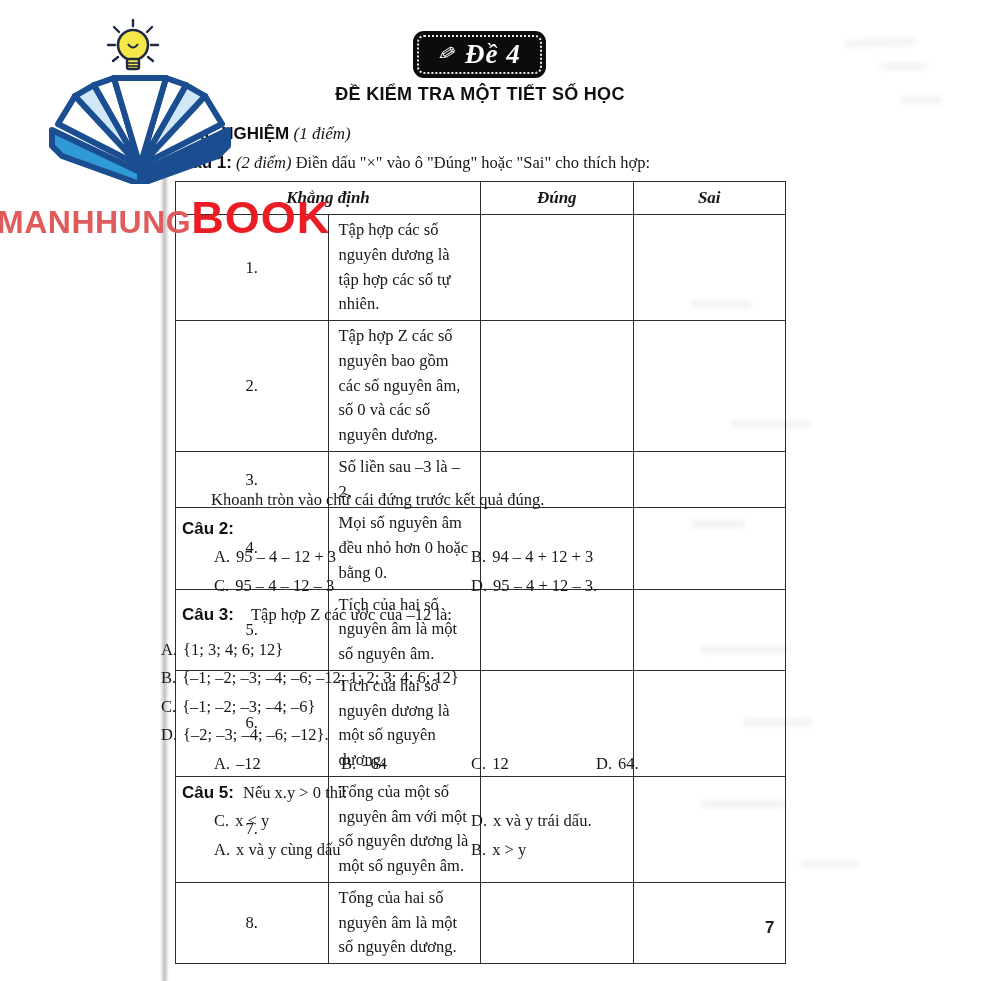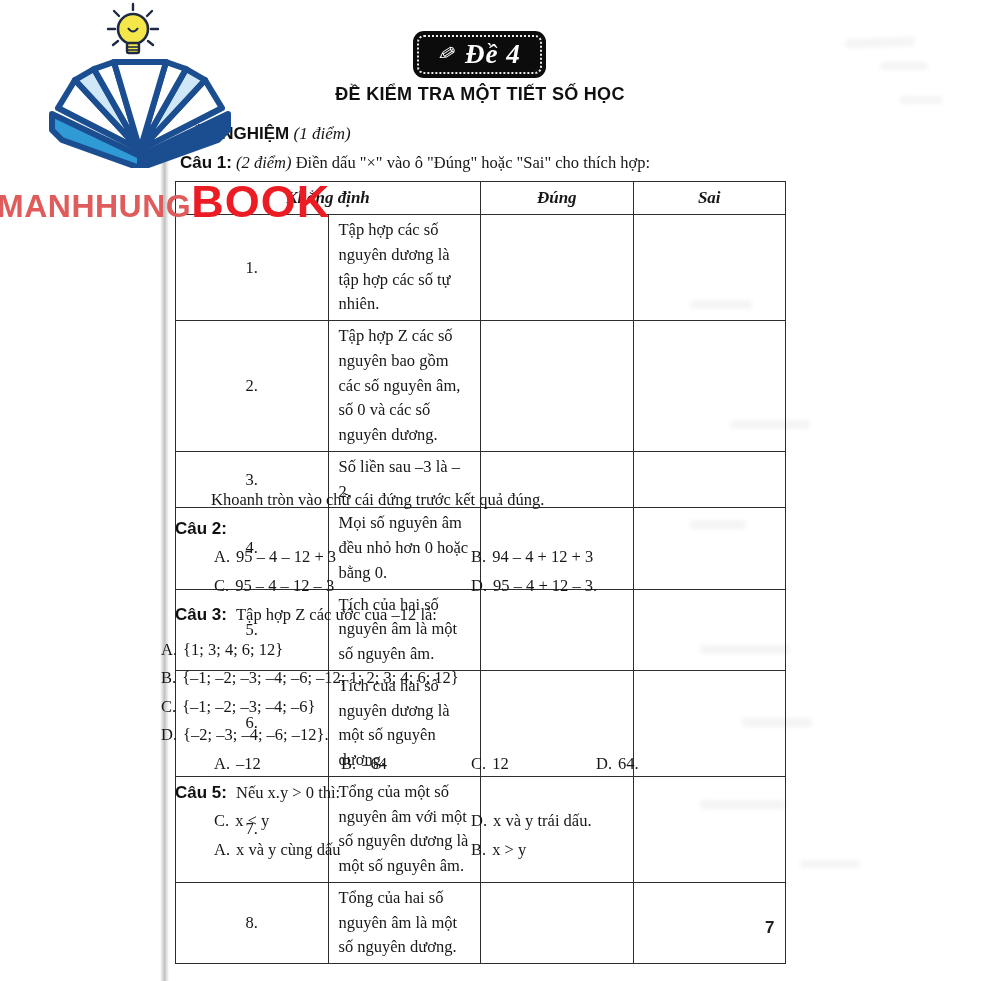--- a/index.html
+++ b/index.html
@@ -34,37 +34,37 @@
   td.num{width:36px;text-align:center;}
   td.stmt{width:444px;padding:3px 8px 3px 10px;line-height:1.5;}
   td.ans-d{width:69px;}
   td.ans-s{width:62px;}
   tr.r1{height:28px}tr.r2{height:56px}tr.r3{height:28px}tr.r4{height:28px}
   tr.r5{height:28px}tr.r6{height:28px}tr.r7{height:51px}tr.r8{height:28px}
 
   
   .after{position:absolute;left:161px;top:486px;width:620px;font-size:16.5px;}
   .ln{height:28.6px;display:flex;align-items:center;}
-  .ln.tall{height:30px;}
+  .ln.tall{height:30px;gap:8px;}
   .instr{padding-left:50px;}
   .qline .qlabel{font-family:"Liberation Sans",sans-serif;font-weight:700;font-size:17px;
-    display:inline-block;min-width:61px;margin-left:14px;color:#101010;}
+    display:inline-block;min-width:61px;margin-left:21px;color:#101010;}
   .opts2{padding-left:53px;}
   .opts2 .c1{width:257px;display:inline-block;}
   .opts1{}
   .opts4{padding-left:53px;}
   .opts4 .c1{width:127px;}.opts4 .c2{width:130px;}.opts4 .c3{width:125px;}
   .okey{margin-right:6px;}
   sup{font-size:11px;line-height:0;}
   .gap-top{margin-top:5px;}
 
   .page-num{position:absolute;left:765px;top:918px;font-family:"Liberation Sans",sans-serif;font-weight:700;font-size:17px;color:#222;}
 
   
-  .logo{position:absolute;left:0;top:0;width:300px;height:230px;}
+  .logo{position:absolute;left:0;top:16px;width:300px;height:230px;}
   .logo svg{position:absolute;}
   .brand{position:absolute;left:-3px;top:176px;display:flex;align-items:baseline;font-family:"Liberation Sans",sans-serif;font-weight:700;white-space:nowrap;}
   .brand .b1{font-size:32px;letter-spacing:.5px;color:var(--brand_red_light);}
   .brand .b2{font-size:45px;letter-spacing:1px;color:var(--brand_red);}
 
   
   .smudge{position:absolute;background:#6f6f6f;opacity:.07;filter:blur(2px);border-radius:4px;}
 </style>
 </head>
 <body>

